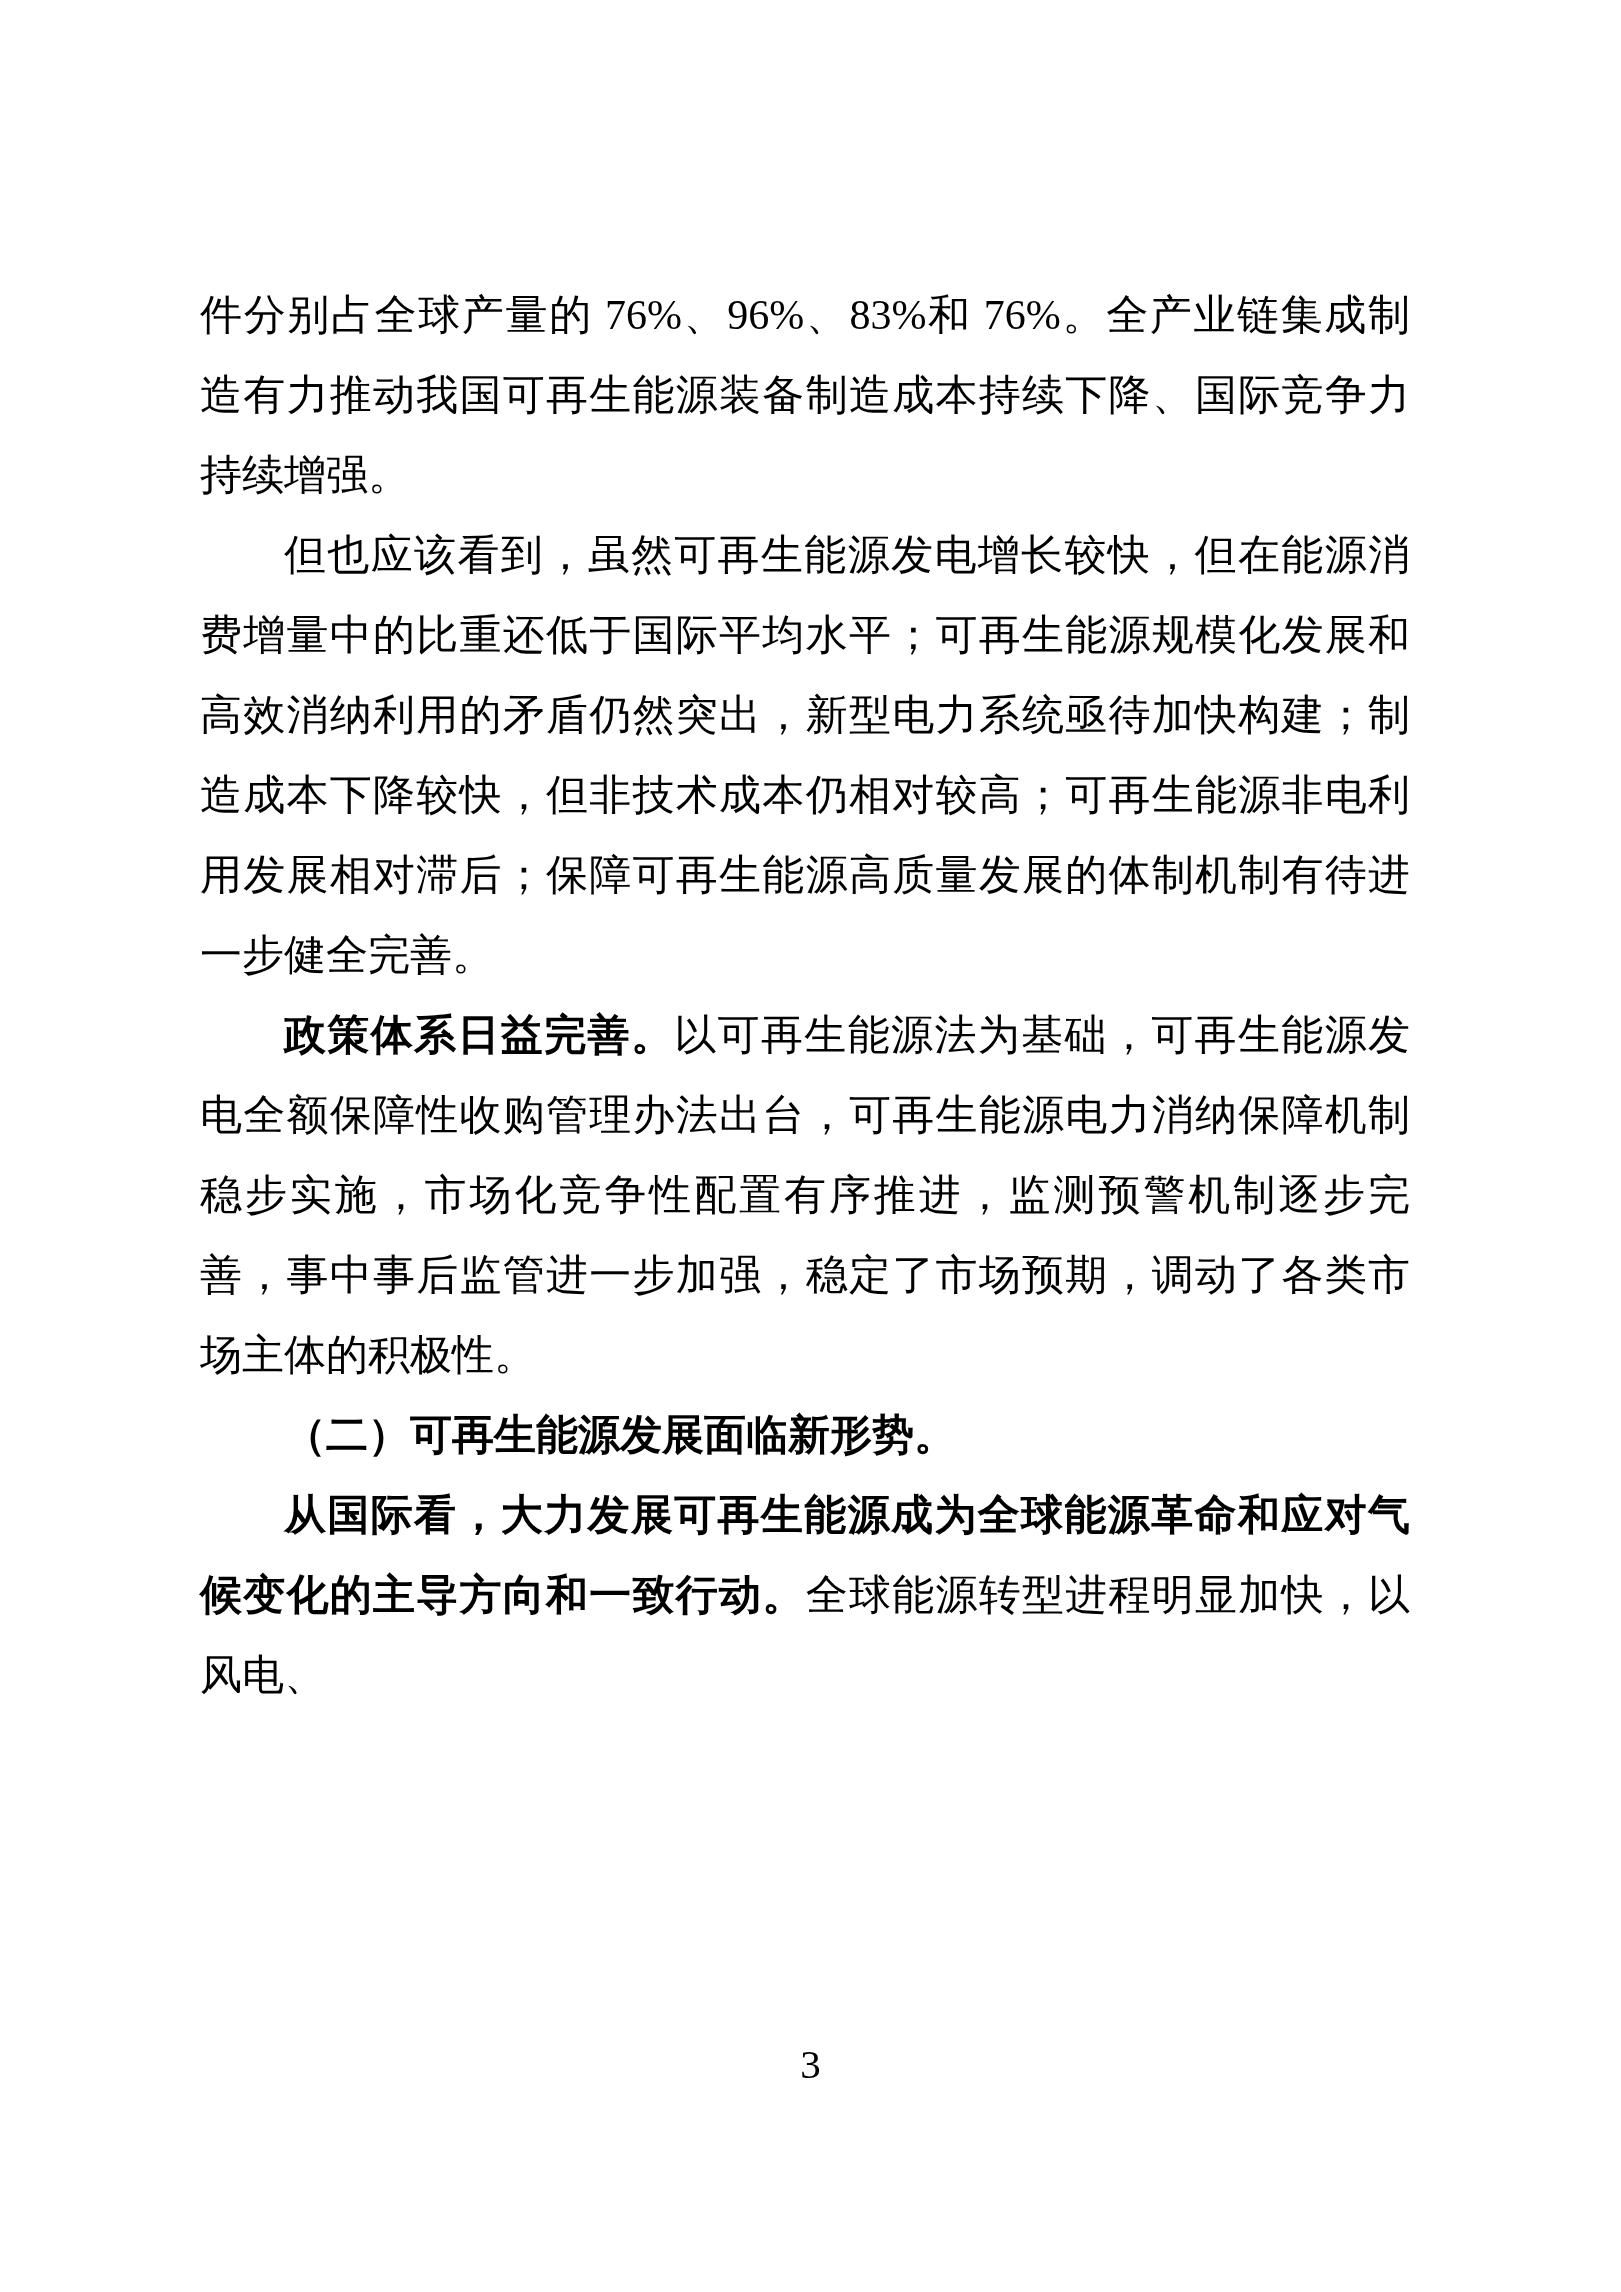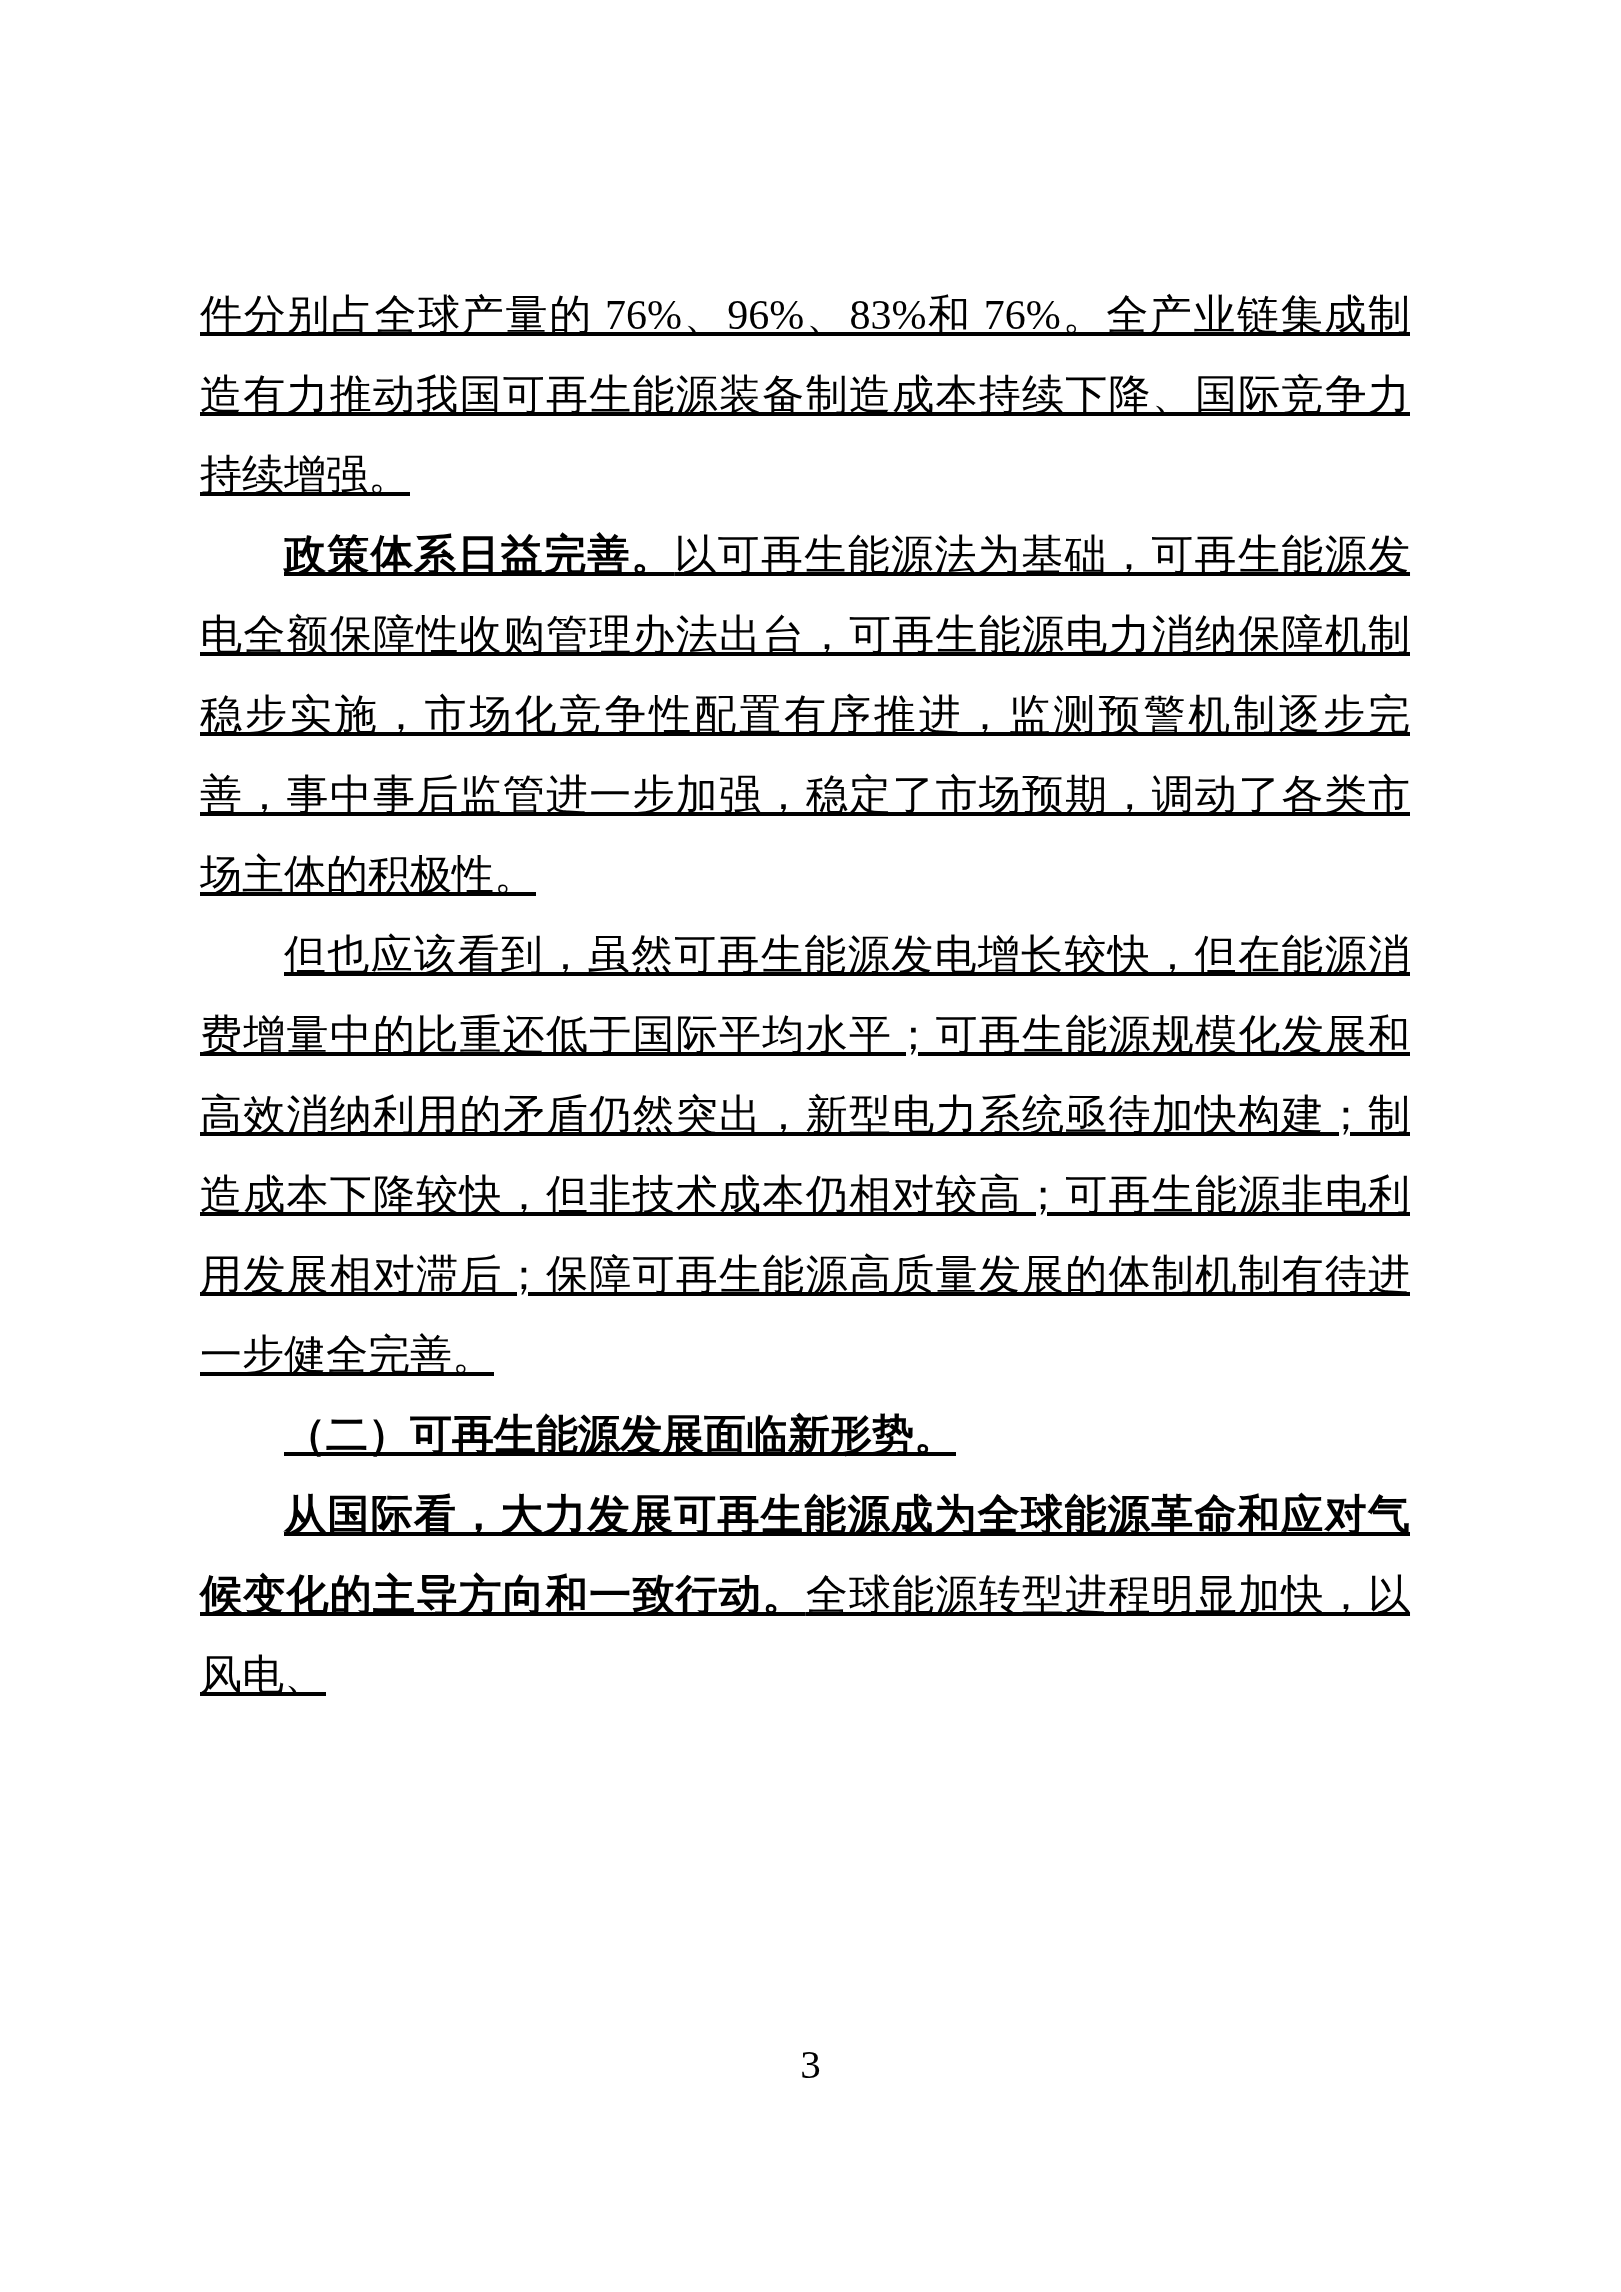--- a/index.html
+++ b/index.html
@@ -19,21 +19,20 @@
   .text-block {
     position: absolute;
     left: 200px;
     top: 275px;
     width: 1210px;
     font-size: 42px;
     line-height: 80px;
     text-align: justify;
     text-justify: inter-character;
     letter-spacing: 0;
-    text-decoration: underline;
   }
   .para {
     margin: 0;
     padding: 0;
   }
   .para.indent {
     text-indent: 84px;
   }
   .lead {
     font-weight: bold;
@@ -50,23 +49,23 @@
   }
 </style>
 </head>
 <body>
 
 <div class="page">
   <div class="text-block">
 
     <p class="para"><span class="lead"></span><span>件分别占全球产量的 76%、96%、83%和 76%。全产业链集成制造有力推动我国可再生能源装备制造成本持续下降、国际竞争力持续增强。</span></p>
 
+    <p class="para indent"><span class="lead"></span><span>但也应该看到，虽然可再生能源发电增长较快，但在能源消费增量中的比重还低于国际平均水平；可再生能源规模化发展和高效消纳利用的矛盾仍然突出，新型电力系统亟待加快构建；制造成本下降较快，但非技术成本仍相对较高；可再生能源非电利用发展相对滞后；保障可再生能源高质量发展的体制机制有待进一步健全完善。</span></p>
+
     <p class="para indent"><span class="lead">政策体系日益完善。</span><span>以可再生能源法为基础，可再生能源发电全额保障性收购管理办法出台，可再生能源电力消纳保障机制稳步实施，市场化竞争性配置有序推进，监测预警机制逐步完善，事中事后监管进一步加强，稳定了市场预期，调动了各类市场主体的积极性。</span></p>
-
-    <p class="para indent"><span class="lead"></span><span>但也应该看到，虽然可再生能源发电增长较快，但在能源消费增量中的比重还低于国际平均水平；可再生能源规模化发展和高效消纳利用的矛盾仍然突出，新型电力系统亟待加快构建；制造成本下降较快，但非技术成本仍相对较高；可再生能源非电利用发展相对滞后；保障可再生能源高质量发展的体制机制有待进一步健全完善。</span></p>
 
     <p class="para indent"><span class="lead">（二）可再生能源发展面临新形势。</span><span></span></p>
 
 
     <p class="para indent"><span class="lead">从国际看，大力发展可再生能源成为全球能源革命和应对气候变化的主导方向和一致行动。</span><span>全球能源转型进程明显加快，以风电、</span></p>
 
   </div>
 
   <div class="page-number">3</div>
 </div>

